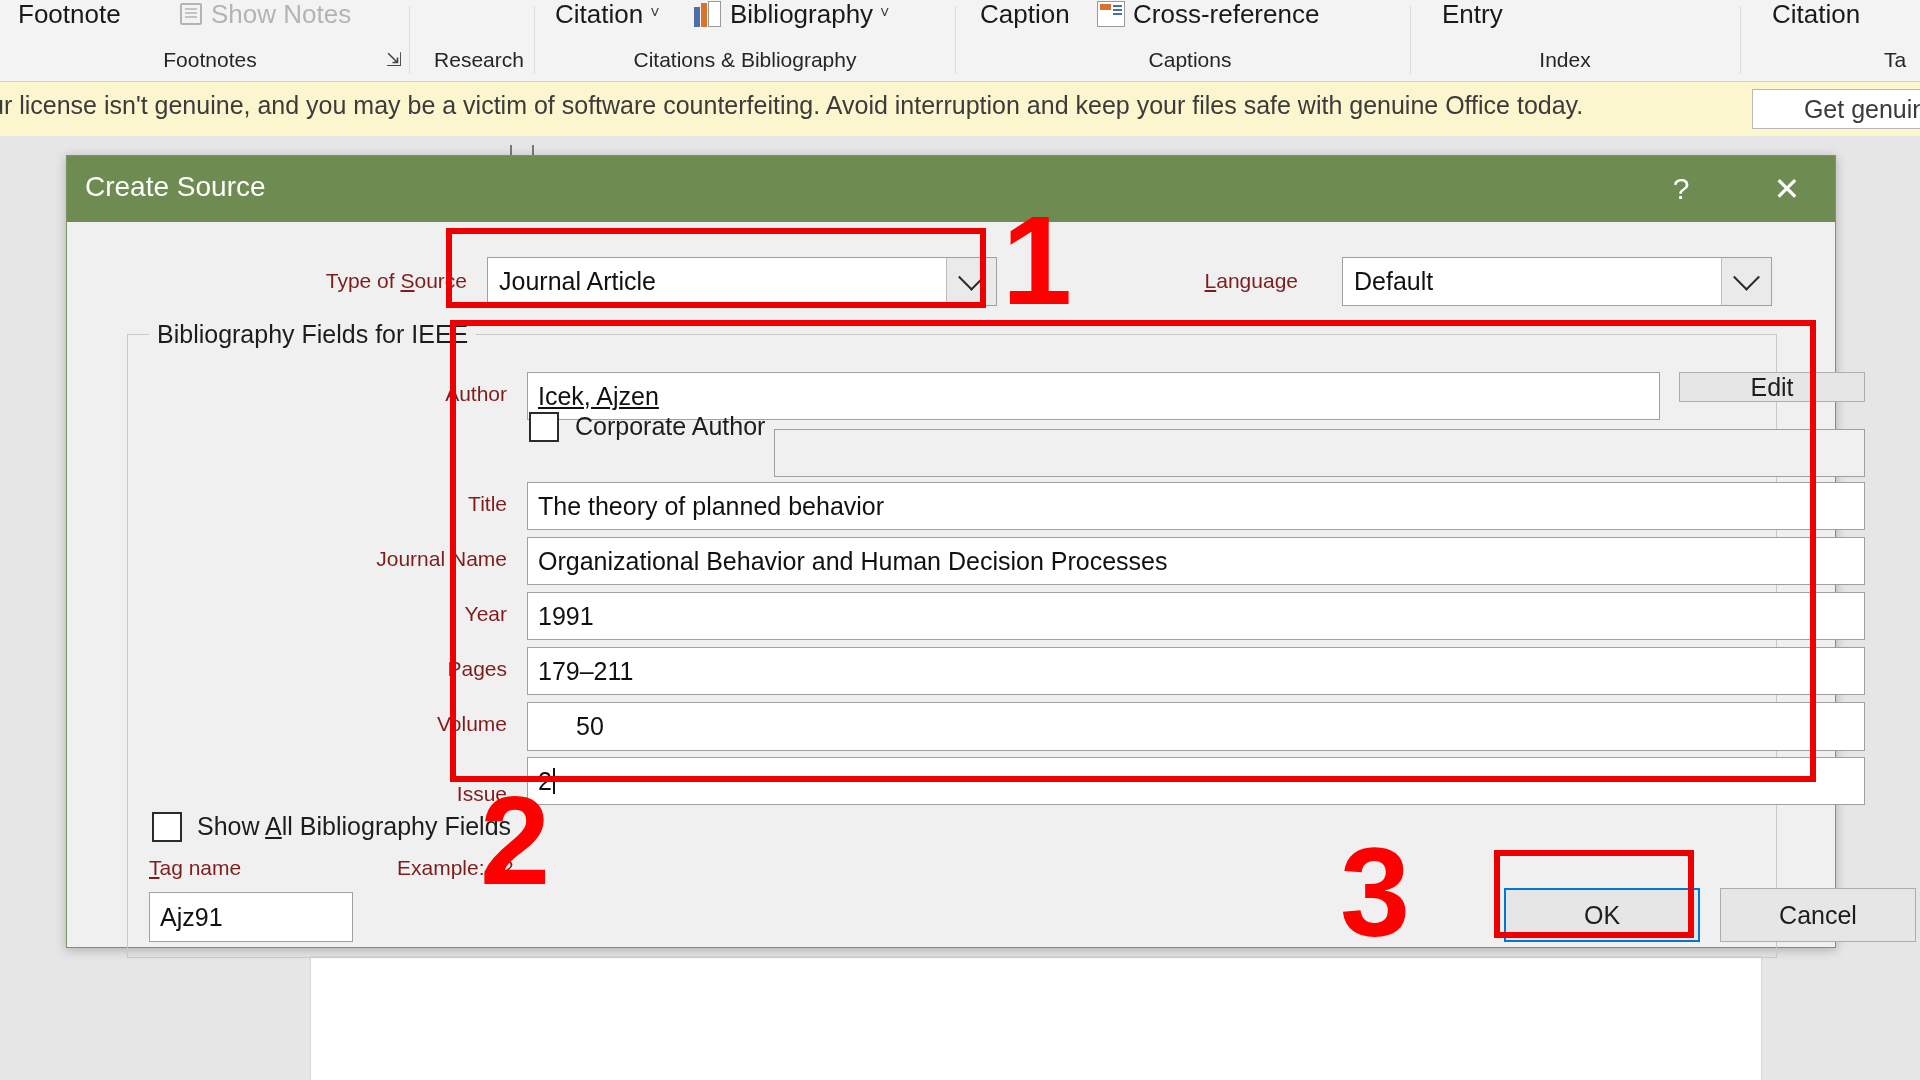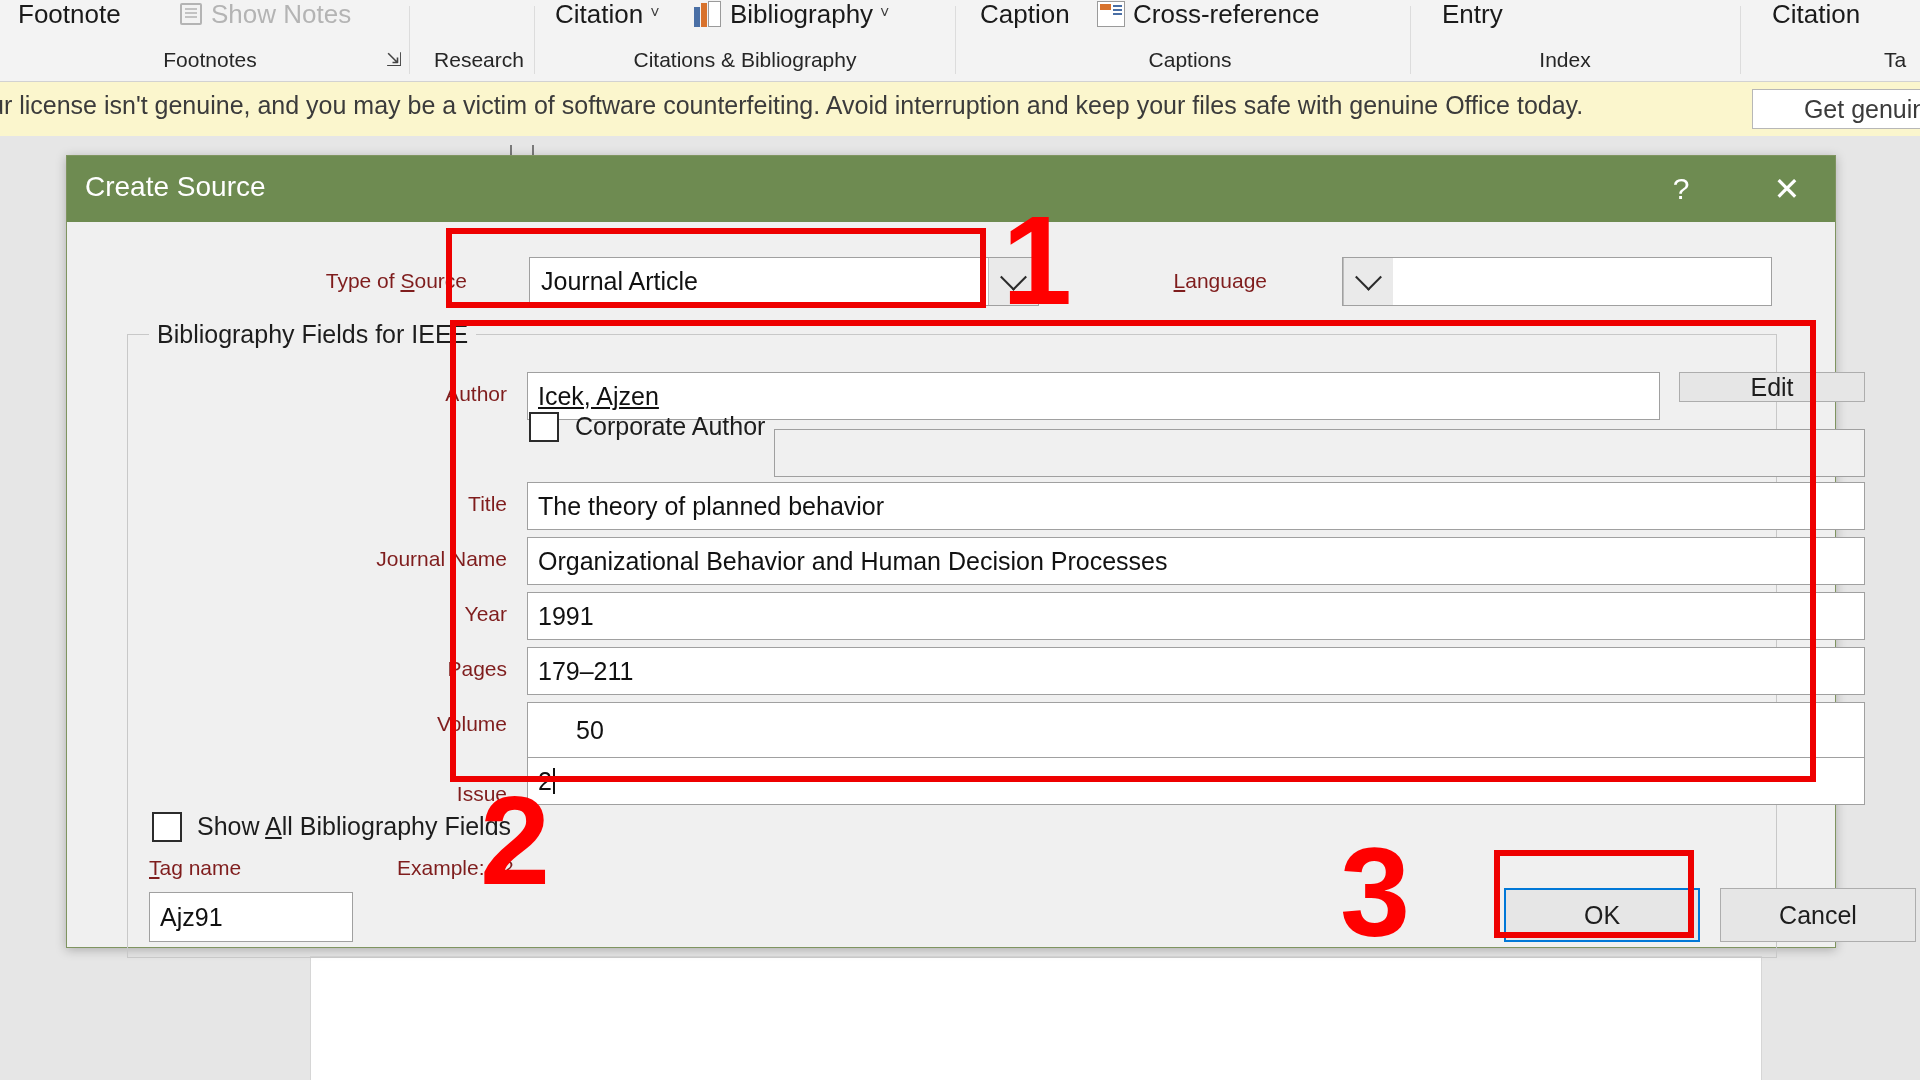--- a/index.html
+++ b/index.html
@@ -352,30 +352,31 @@
     <div class="dlg-title">
       <div class="dlg-title-text">Create Source</div>
       <div class="dlg-help">?</div>
       <div class="dlg-close">✕</div>
     </div>
 
     <div class="dlg-body">
 
       <div class="lbl" style="left:60px; top:47px; width:340px;"><span>Type of </span><u>S</u><span>ource</span></div>
 
-      <div class="combo" style="left:420px; top:35px; width:510px; height:49px;margin-left:42px;">
+      <div class="combo" style="left:420px; top:35px; width:510px; height:49px;">
         <div class="val">Journal Article</div>
         <div class="arrowbtn">
           <span class="chev"></span>
         </div>
       </div>
 
-      <div class="lbl" style="left:1000px; top:47px; width:200px;text-align:right;"><u>L</u><span>anguage</span></div>
+      <div class="lbl" style="left:1031px; top:47px; width:200px;text-align:right;"><u>L</u><span>anguage</span></div>
 
       <div class="combo" style="left:1275px; top:35px; width:430px; height:49px;">
+        <div class="val">Default</div>
         <div class="arrowbtn">
           <span class="chev"></span>
         </div>
       </div>
 
       <div class="groupbox" style="left:60px; top:112px; width:1650px; height:624px;"></div>
       <div class="groupbox-title" style="left:82px; top:98px;">Bibliography Fields for IEEE</div>
 
       <div class="lbl" style="left:200px; top:160px; width:240px;">Author</div>
       <div class="tbox" style="left:460px; top:150px; width:1133px; height:48px;text-decoration:underline;">
@@ -403,21 +404,21 @@
       <div class="tbox" style="left:460px; top:370px; width:1338px; height:48px;">
         <span>1991</span>
       </div>
 
       <div class="lbl" style="left:200px; top:435px; width:240px;">Pages</div>
       <div class="tbox" style="left:460px; top:425px; width:1338px; height:48px;">
         <span>179–211</span>
       </div>
 
       <div class="lbl" style="left:190px; top:490px; width:250px;">Volume</div>
-      <div class="tbox" style="left:460px; top:480px; width:1338px; height:56px;padding-left:48px;">
+      <div class="tbox" style="left:460px; top:480px; width:1338px; height:49px;padding-left:48px;">
         <span>50</span>
       </div>
 
       <div class="lbl" style="left:200px; top:545px; width:240px;margin-top:15px;">Issue</div>
       <div class="tbox" style="left:460px; top:535px; width:1338px; height:48px;">
         <span>2</span>
           <span class="caretbar"></span>
       </div>
 
       <div class="cbx" style="left:85px; top:590px;"></div>

